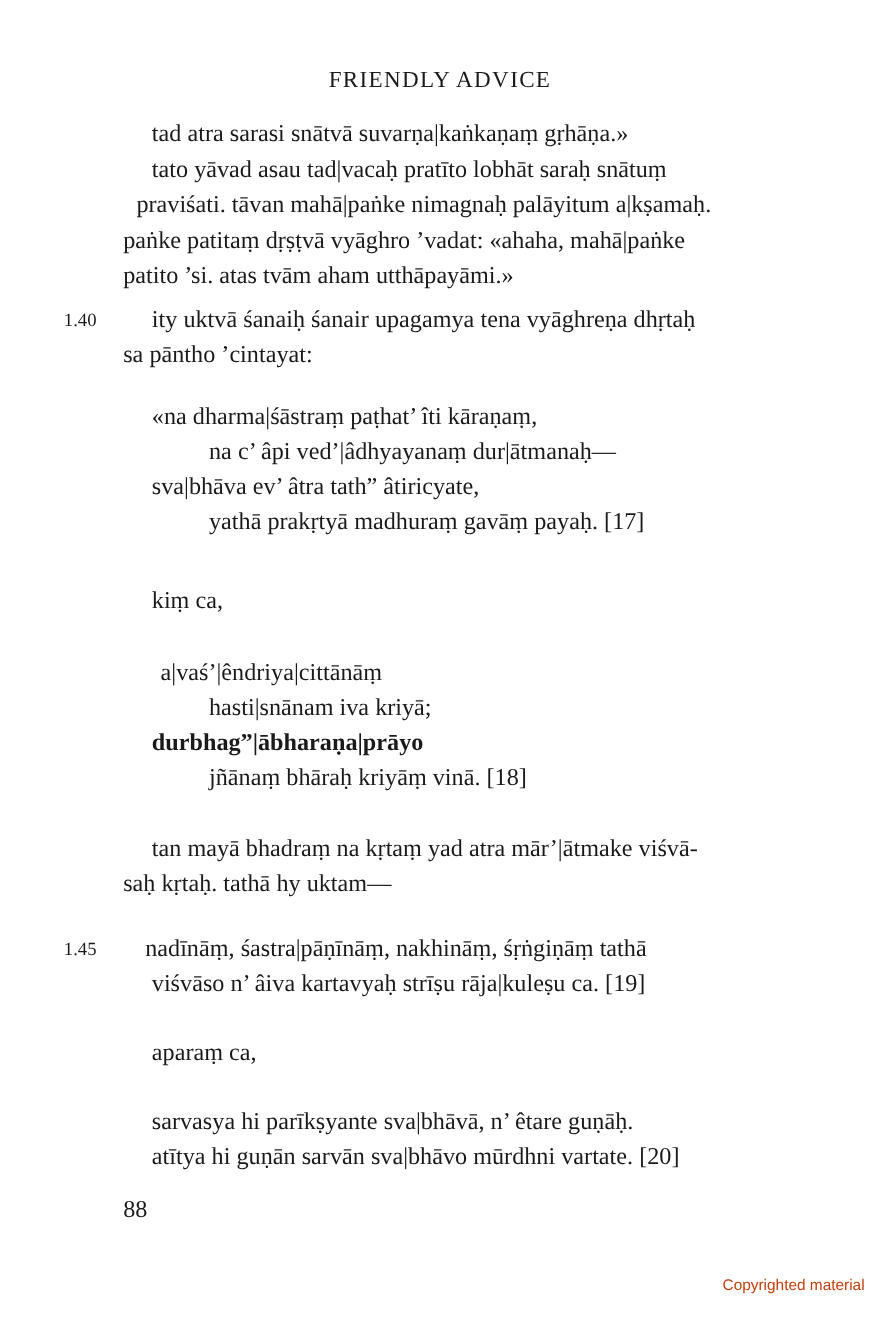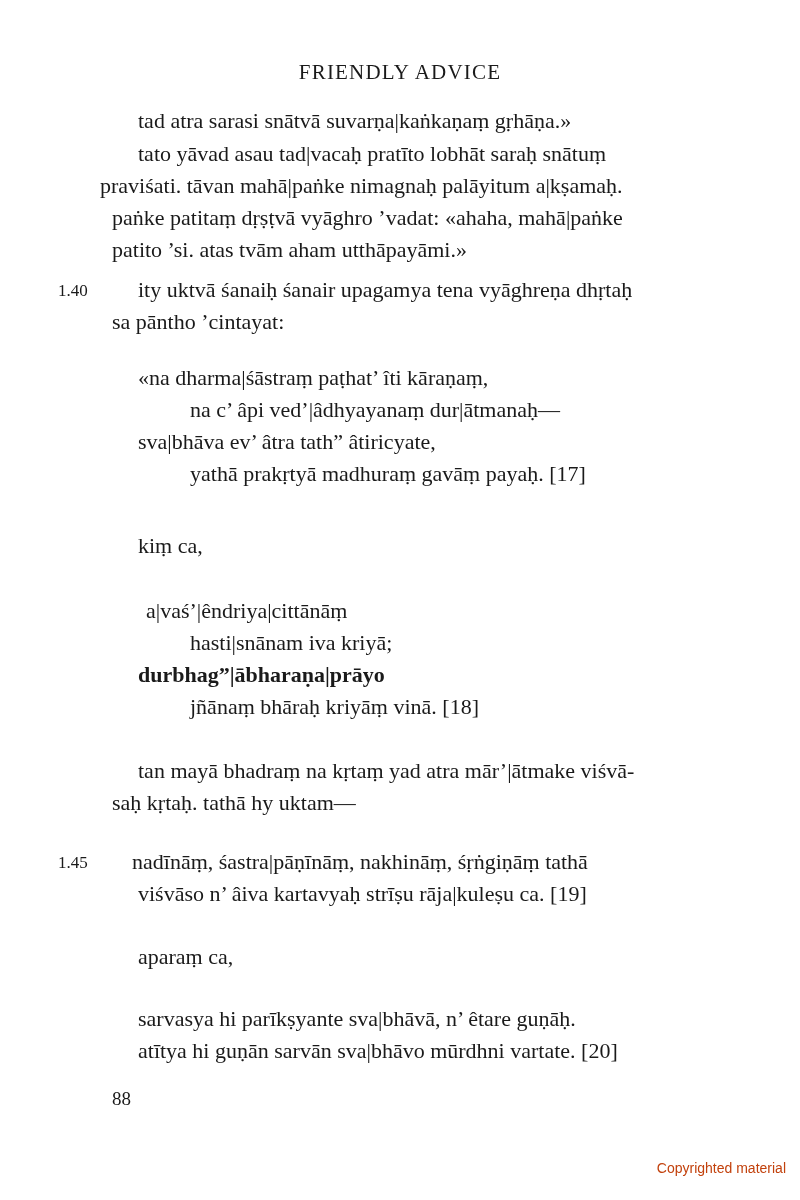--- a/index.html
+++ b/index.html
@@ -37,41 +37,41 @@
       left: 58px;
       font-family: "Liberation Serif", serif;
       font-size: 17px;
       line-height: 32px;
     }
     .page-number {
       position: absolute;
       left: 112px;
       top: 1083px;
       font-family: "Liberation Serif", serif;
-      font-size: 19px;
+      font-size: 22px;
       line-height: 32px;
     }
     .watermark {
       position: absolute;
       right: 14px;
       top: 1160px;
       font-family: "Liberation Sans", sans-serif;
       font-size: 14px;
       color: #c2410c;
     }
   </style>
 </head>
 <body>
 
 <div class="running-head">FRIENDLY ADVICE</div>
 
 <div class="line" style="left:138px; top:105px;">tad atra sarasi snātvā suvarṇa|kaṅkaṇaṃ gṛhāṇa.»</div>
 
 <div class="line" style="left:138px; top:138px; width:574px;">tato yāvad asau tad|vacaḥ pratīto lobhāt saraḥ snātuṃ</div>
-<div class="line" style="left:100px; top:170px;text-align:center;">praviśati. tāvan mahā|paṅke nimagnaḥ palāyitum a|kṣamaḥ.</div>
+<div class="line" style="left:124px; top:170px;text-align:center;">praviśati. tāvan mahā|paṅke nimagnaḥ palāyitum a|kṣamaḥ.</div>
 <div class="line" style="left:112px; top:202px;">paṅke patitaṃ dṛṣṭvā vyāghro ’vadat: «ahaha, mahā|paṅke</div>
 <div class="line" style="left:112px; top:234px;">patito ’si. atas tvām aham utthāpayāmi.»</div>
 
 <div class="marg" style="top:275px;">1.40</div>
 <div class="line" style="left:138px; top:274px;">ity uktvā śanaiḥ śanair upagamya tena vyāghreṇa dhṛtaḥ</div>
 <div class="line" style="left:112px; top:306px;">sa pāntho ’cintayat:</div>
 
 <div class="line" style="left:138px; top:362px;">«na dharma|śāstraṃ paṭhat’ îti kāraṇaṃ,</div>
 <div class="line" style="left:190px; top:394px;">na c’ âpi ved’|âdhyayanaṃ dur|ātmanaḥ—</div>
 <div class="line" style="left:138px; top:426px;text-align:center;">sva|bhāva ev’ âtra tath” âtiricyate,</div>

